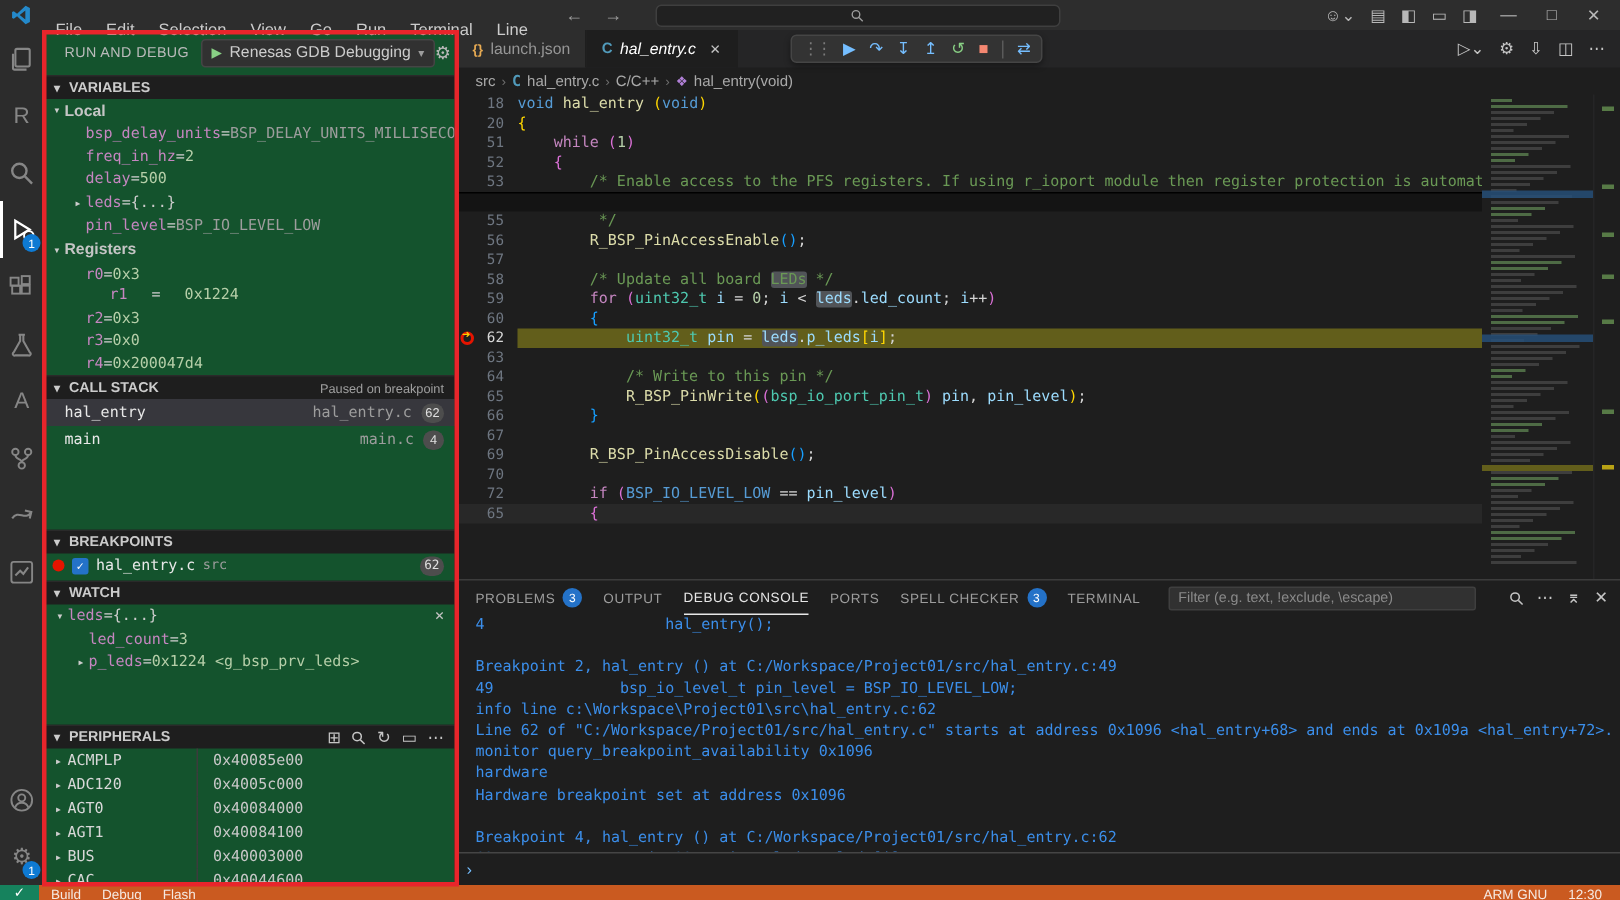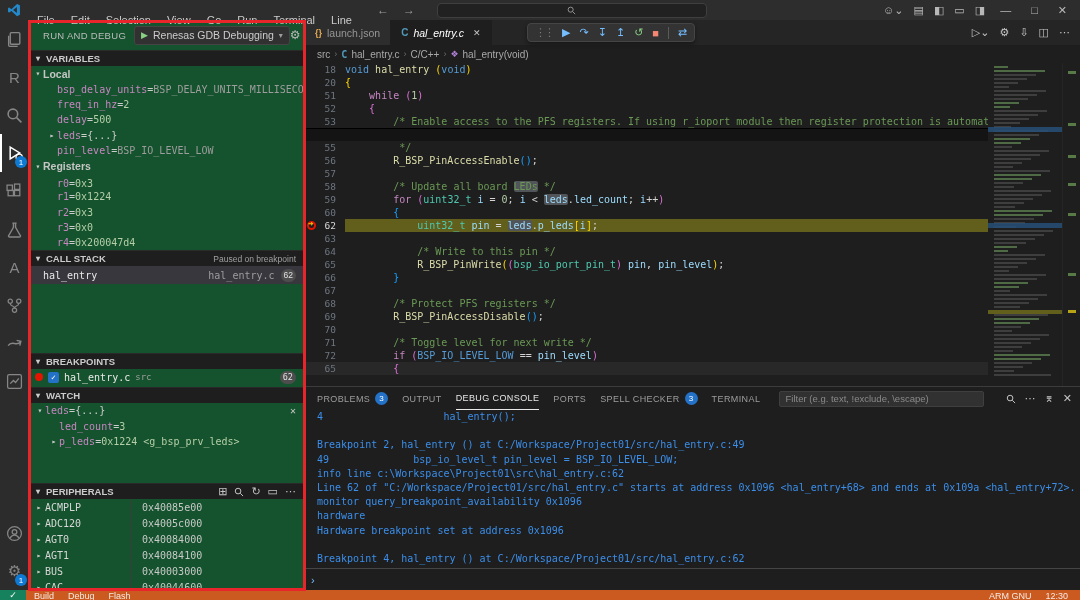--- a/index.html
+++ b/index.html
@@ -324,21 +324,21 @@
           <div class="kvrow">
             <span class="chev">▾</span>
             <span class="grp">Registers</span>
           </div>
           <div class="kvrow" style="padding-left: 18px; align-items: flex-end;">
             <span class="chev"> </span>
             <span class="vname">r0</span>
             <span class="veq"> = </span>
             <span class="v-num">0x3</span>
           </div>
-          <div class="kvrow" style="padding-left: 18px;">
+          <div class="kvrow" style="padding-left: 18px; gap: 16px;">
             <span class="chev"> </span>
             <span class="vname">r1</span>
             <span class="veq"> = </span>
             <span class="v-num">0x1224</span>
           </div>
           <div class="kvrow" style="padding-left: 18px;">
             <span class="chev"> </span>
             <span class="vname">r2</span>
             <span class="veq"> = </span>
             <span class="v-num">0x3</span>
@@ -362,20 +362,25 @@
       <div class="sec-head">
         <span class="chev">▾</span>
           <span>CALL STACK</span>
         <span class="right-note">Paused on breakpoint</span>
       </div>
       <div id="callstack-body">
           <div class="cs-row sel">
             <span class="cs-name">hal_entry</span>
             <span class="cs-file">hal_entry.c</span>
             <span class="cs-badge">62</span>
+          </div>
+          <div class="cs-row">
+            <span class="cs-name">main</span>
+            <span class="cs-file">main.c</span>
+            <span class="cs-badge">4</span>
           </div>
         </div>
     </div>
 
     <div class="section" style="top:333px; height:34px;">
       <div class="sec-head">
         <span class="chev">▾</span>
           <span>BREAKPOINTS</span>
       </div>
       <div id="breakpoints-body">
@@ -524,24 +529,22 @@
         <div class="line"><span class="gut">57</span><span class="code"></span></div>
         <div class="line"><span class="gut">58</span><span class="code"><span class="tok-d">        </span><span class="tok-c">/* Update all board </span><span class="tok-chl">LEDs</span><span class="tok-c"> */</span></span></div>
         <div class="line"><span class="gut">59</span><span class="code"><span class="tok-d">        </span><span class="tok-ctrl">for </span><span class="tok-b2">(</span><span class="tok-t">uint32_t </span><span class="tok-v">i </span><span class="tok-d">= </span><span class="tok-n">0</span><span class="tok-d">; </span><span class="tok-v">i </span><span class="tok-d">&lt; </span><span class="tok-hl">leds</span><span class="tok-d">.</span><span class="tok-v">led_count</span><span class="tok-d">; </span><span class="tok-v">i</span><span class="tok-d">++</span><span class="tok-b2">)</span></span></div>
         <div class="line"><span class="gut">60</span><span class="code"><span class="tok-d">        </span><span class="tok-b3">{</span></span></div>
         <div class="line cur"><span class="gut">62<span class="bp-icon"></span><span class="bp-arrow">➜</span></span><span class="code"><span class="tok-d">            </span><span class="tok-t">uint32_t </span><span class="tok-v">pin </span><span class="tok-d">= </span><span class="tok-hl">leds</span><span class="tok-d">.</span><span class="tok-v">p_leds</span><span class="tok-b1">[</span><span class="tok-v">i</span><span class="tok-b1">]</span><span class="tok-d">;</span></span></div>
         <div class="line"><span class="gut">63</span><span class="code"></span></div>
         <div class="line"><span class="gut">64</span><span class="code"><span class="tok-d">            </span><span class="tok-c">/* Write to this pin */</span></span></div>
         <div class="line"><span class="gut">65</span><span class="code"><span class="tok-d">            </span><span class="tok-fn">R_BSP_PinWrite</span><span class="tok-b1">(</span><span class="tok-b2">(</span><span class="tok-t">bsp_io_port_pin_t</span><span class="tok-b2">) </span><span class="tok-v">pin</span><span class="tok-d">, </span><span class="tok-v">pin_level</span><span class="tok-b1">)</span><span class="tok-d">;</span></span></div>
         <div class="line"><span class="gut">66</span><span class="code"><span class="tok-d">        </span><span class="tok-b3">}</span></span></div>
         <div class="line"><span class="gut">67</span><span class="code"></span></div>
-        <div class="line"><span class="gut">68</span><span class="code"><span class="tok-d">        </span><span class="tok-c">/* Protect PFS registers */</span></span></div>
         <div class="line"><span class="gut">69</span><span class="code"><span class="tok-d">        </span><span class="tok-fn">R_BSP_PinAccessDisable</span><span class="tok-b3">(</span><span class="tok-b3">)</span><span class="tok-d">;</span></span></div>
         <div class="line"><span class="gut">70</span><span class="code"></span></div>
-        <div class="line"><span class="gut">71</span><span class="code"><span class="tok-d">        </span><span class="tok-c">/* Toggle level for next write */</span></span></div>
         <div class="line"><span class="gut">72</span><span class="code"><span class="tok-d">        </span><span class="tok-ctrl">if </span><span class="tok-b2">(</span><span class="tok-k">BSP_IO_LEVEL_LOW </span><span class="tok-d">== </span><span class="tok-v">pin_level</span><span class="tok-b2">)</span></span></div>
         <div class="line hover"><span class="gut">65</span><span class="code"><span class="tok-d">        </span><span class="tok-b2">{</span></span></div>
       </div>
 
     <div class="minimap" id="minimap">
         <div class="mm-row g" style="top: 3px; width: 14px;"></div>
         <div class="mm-row g" style="top: 7px; width: 51px;"></div>
         <div class="mm-row" style="top: 11px; width: 42px;"></div>
         <div class="mm-row" style="top: 15px; width: 33px;"></div>
         <div class="mm-row" style="top: 19px; width: 24px;"></div>

